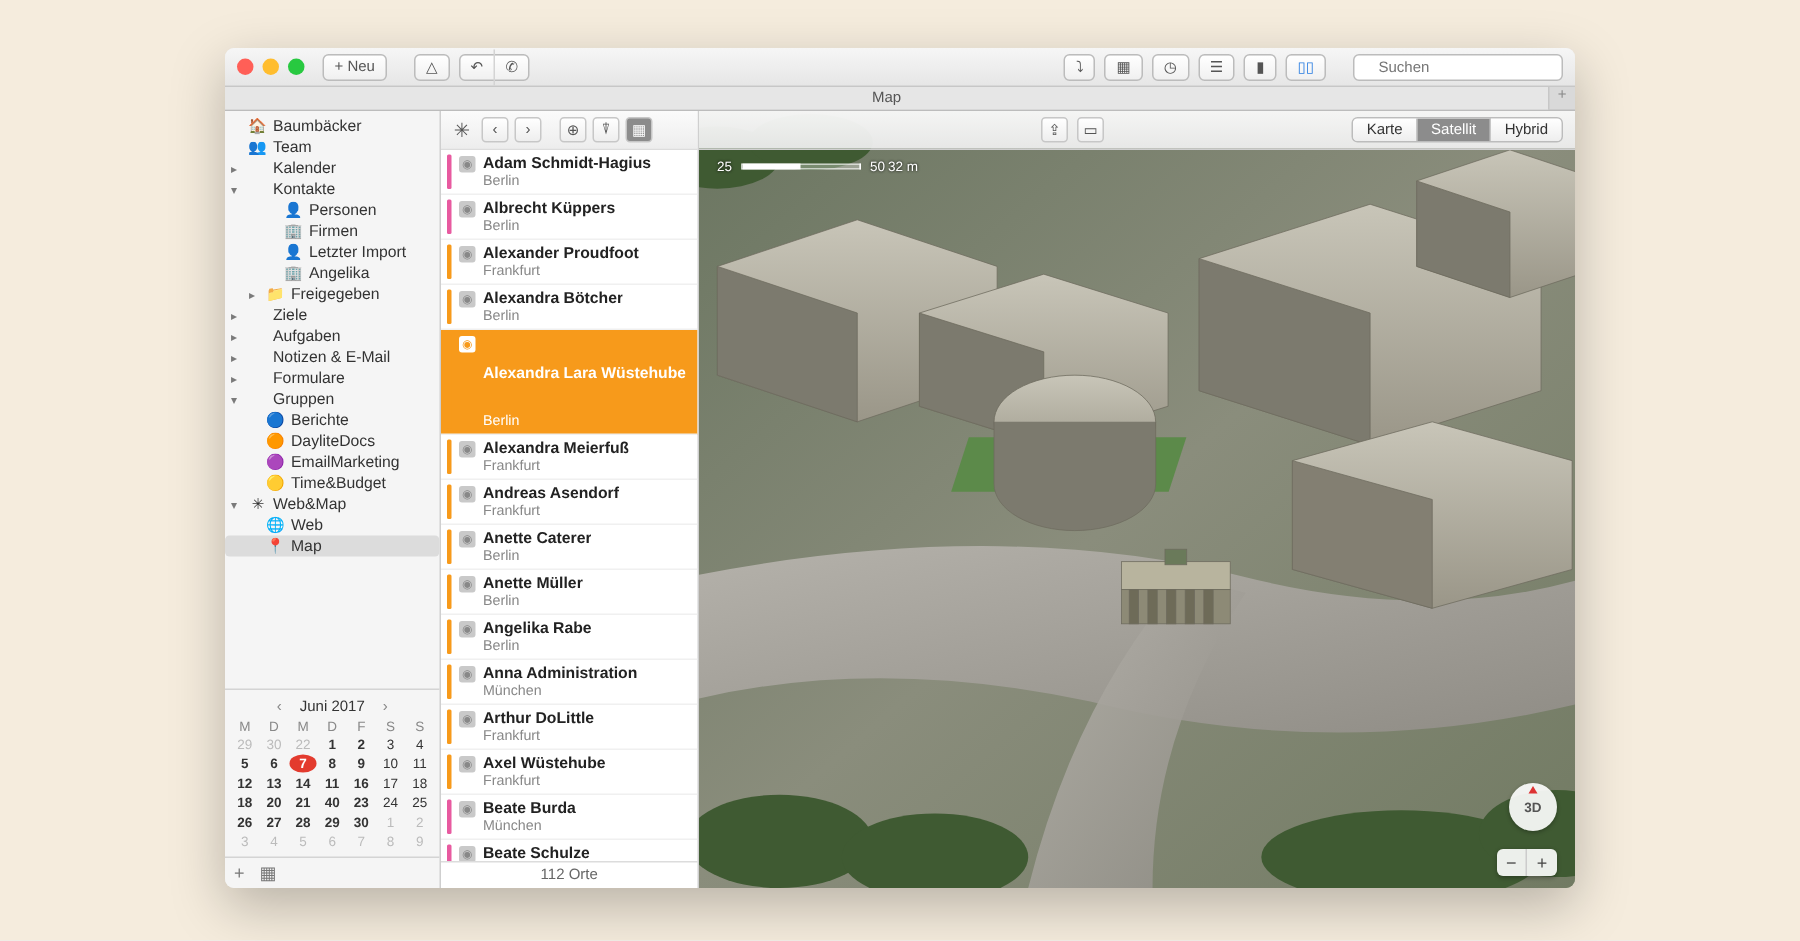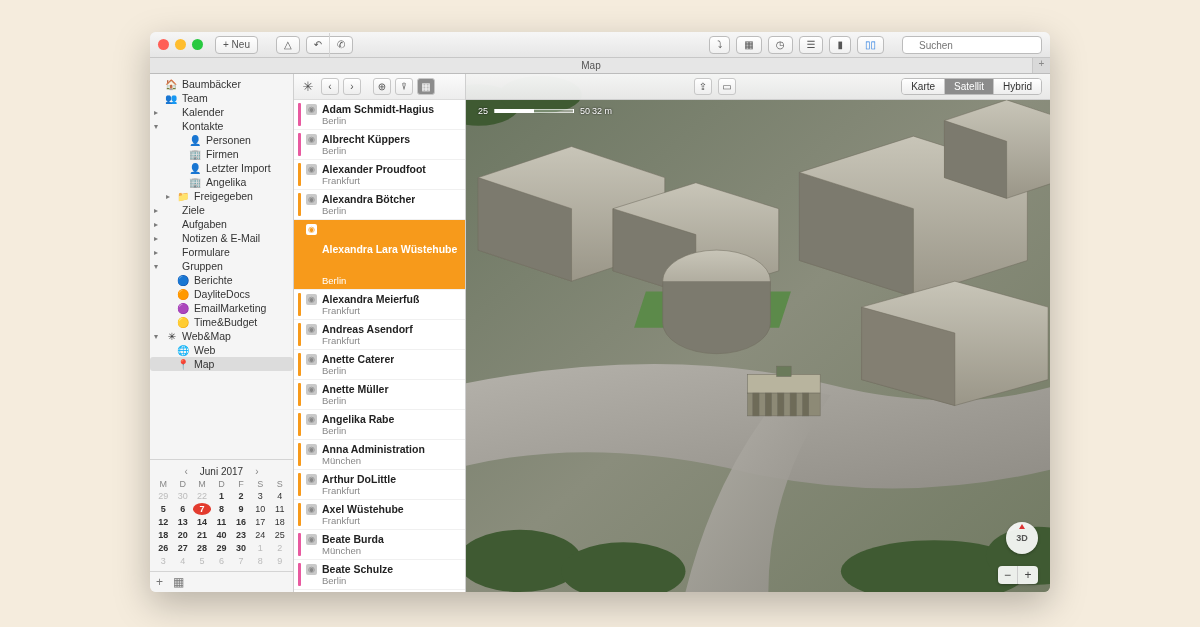--- a/index.html
+++ b/index.html
@@ -438,20 +438,21 @@
               <div class="ccity">Berlin</div>
             </div>
           </div>
           <div class="contact">
             <div class="cstripe" style="background:#f79a1b"></div>
             <div class="info">
               <div class="cname">Bernd Berater</div>
             </div>
           </div>
         </div>
+      <div class="midfoot">112 Orte</div>
     </div>
 
     <div class="maparea">
       <svg class="map-svg" viewBox="0 0 580 500" preserveAspectRatio="xMidYMid slice">
         <defs>
           <linearGradient id="ground" x1="0" y1="0" x2="1" y2="1">
             <stop offset="0" stop-color="#6a7560"></stop>
               <stop offset=".5" stop-color="#8a8d7c"></stop>
               <stop offset="1" stop-color="#717a62"></stop>
           </linearGradient>

